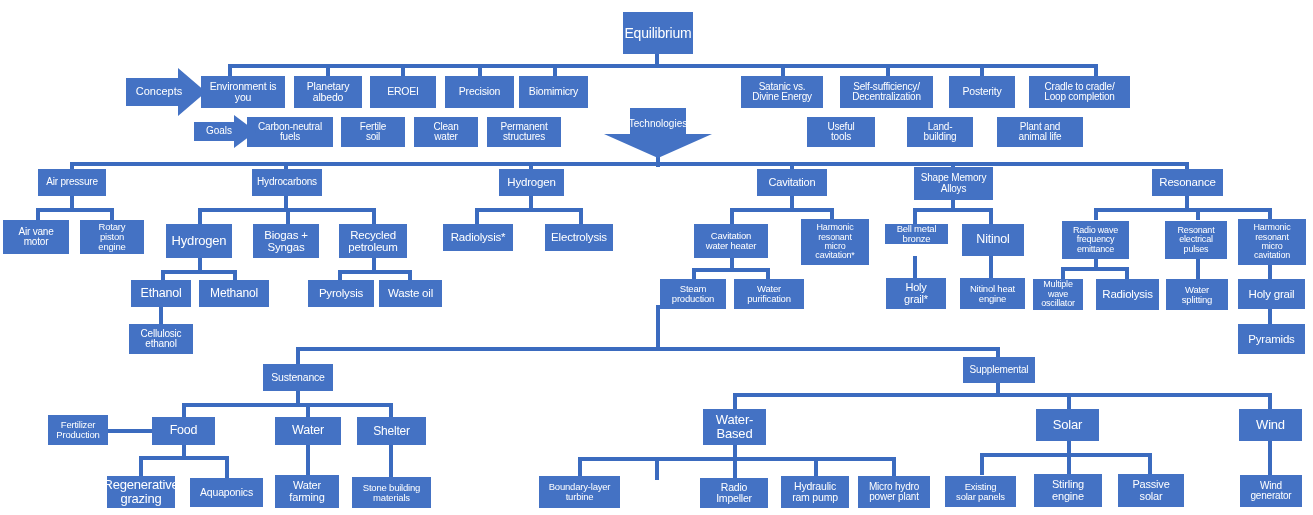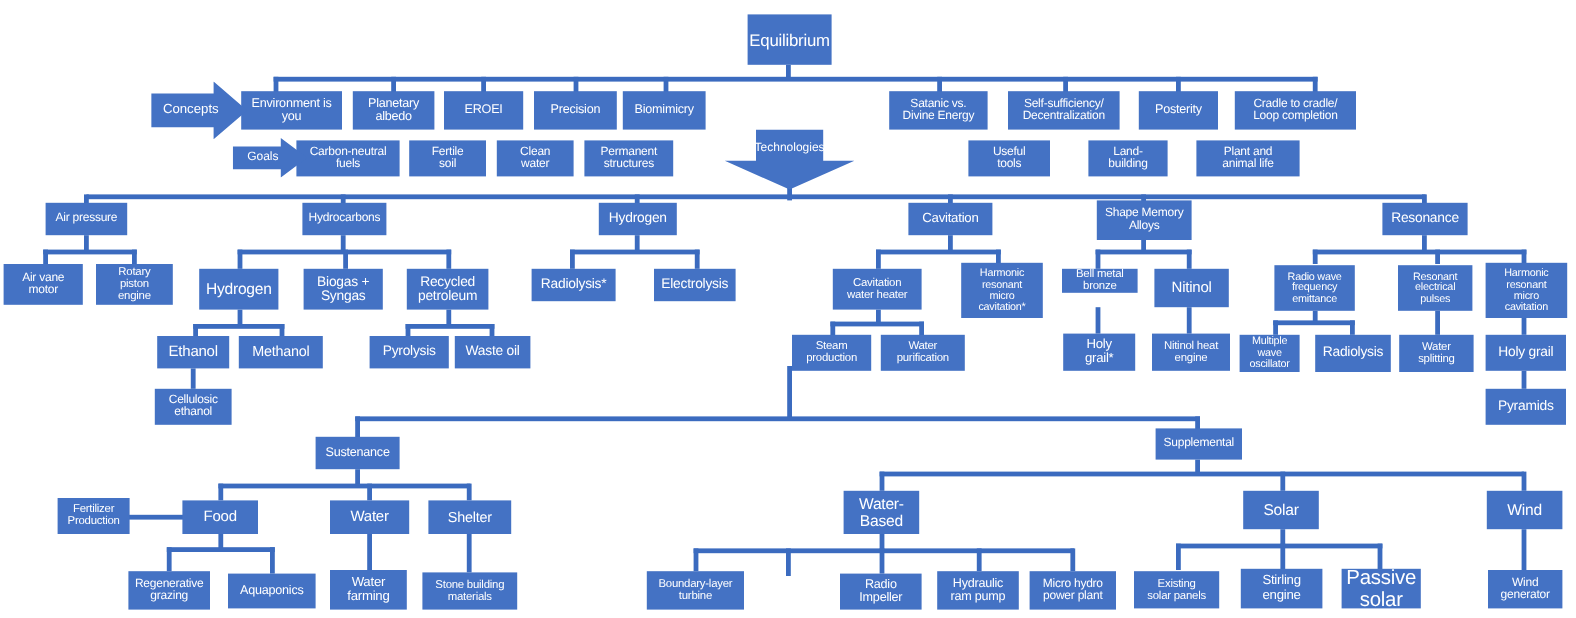--- a/index.html
+++ b/index.html
@@ -289,21 +289,21 @@
 splitting</div>
   <div class="node" style="left:1238px;top:279px;width:67px;height:30px;font-size:11.5px;">Holy grail</div>
   <div class="node" style="left:1238px;top:324px;width:67px;height:30px;font-size:11.5px;">Pyramids</div>
 
   <div class="node" style="left:263px;top:364px;width:70px;height:27px;font-size:10.5px;">Sustenance</div>
   <div class="node" style="left:48px;top:415px;width:60px;height:30px;font-size:9.5px;">Fertilizer
 Production</div>
   <div class="node" style="left:152px;top:417px;width:63px;height:28px;font-size:12.5px;">Food</div>
   <div class="node" style="left:275px;top:417px;width:66px;height:28px;font-size:12.5px;">Water</div>
   <div class="node" style="left:357px;top:417px;width:69px;height:28px;font-size:12px;">Shelter</div>
-  <div class="node" style="left:107px;top:476px;width:68px;height:32px;font-size:10px;">Regenerative
+  <div class="node" style="left:107px;top:476px;width:68px;height:32px;font-size:13px;">Regenerative
 grazing</div>
   <div class="node" style="left:190px;top:478px;width:73px;height:29px;font-size:10.5px;">Aquaponics</div>
   <div class="node" style="left:275px;top:475px;width:64px;height:33px;font-size:11px;">Water
 farming</div>
   <div class="node" style="left:352px;top:477px;width:79px;height:31px;font-size:9.5px;">Stone building
 materials</div>
 
   <div class="node" style="left:963px;top:357px;width:72px;height:26px;font-size:10px;">Supplemental</div>
   <div class="node" style="left:703px;top:409px;width:63px;height:36px;font-size:13px;">Water-
 Based</div>
@@ -316,18 +316,18 @@
   <div class="node" style="left:700px;top:478px;width:68px;height:30px;font-size:10.5px;">Radio Impeller</div>
   <div class="node" style="left:781px;top:476px;width:68px;height:32px;font-size:10.5px;">Hydraulic
 ram pump</div>
   <div class="node" style="left:858px;top:476px;width:72px;height:32px;font-size:10px;">Micro hydro
 power plant</div>
 
   <div class="node" style="left:945px;top:476px;width:71px;height:31px;font-size:9.5px;">Existing
 solar panels</div>
   <div class="node" style="left:1034px;top:474px;width:68px;height:33px;font-size:11px;">Stirling
 engine</div>
-  <div class="node" style="left:1118px;top:474px;width:66px;height:33px;font-size:17px;">Passive
+  <div class="node" style="left:1118px;top:474px;width:66px;height:33px;font-size:11px;">Passive
 solar</div>
   <div class="node" style="left:1240px;top:475px;width:62px;height:32px;font-size:10px;">Wind
 generator</div>
 
 </div>
 
 </body></html>

